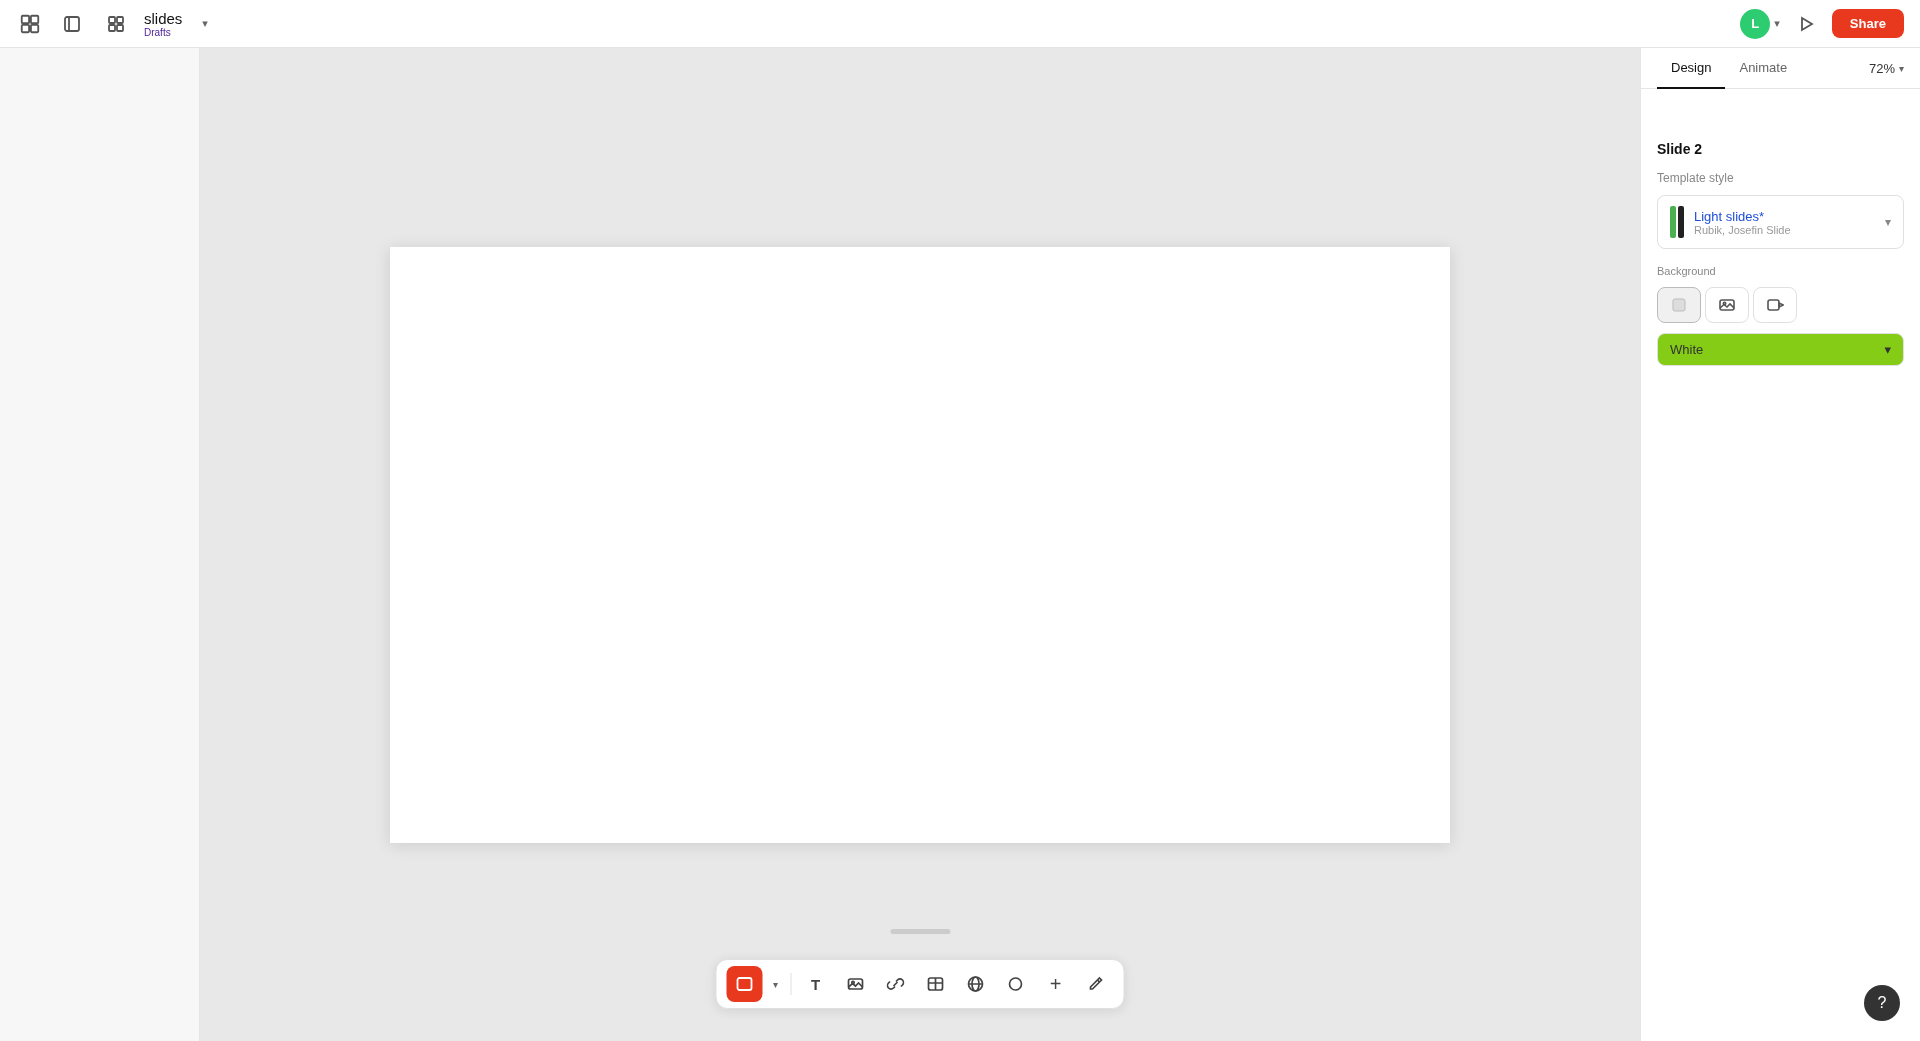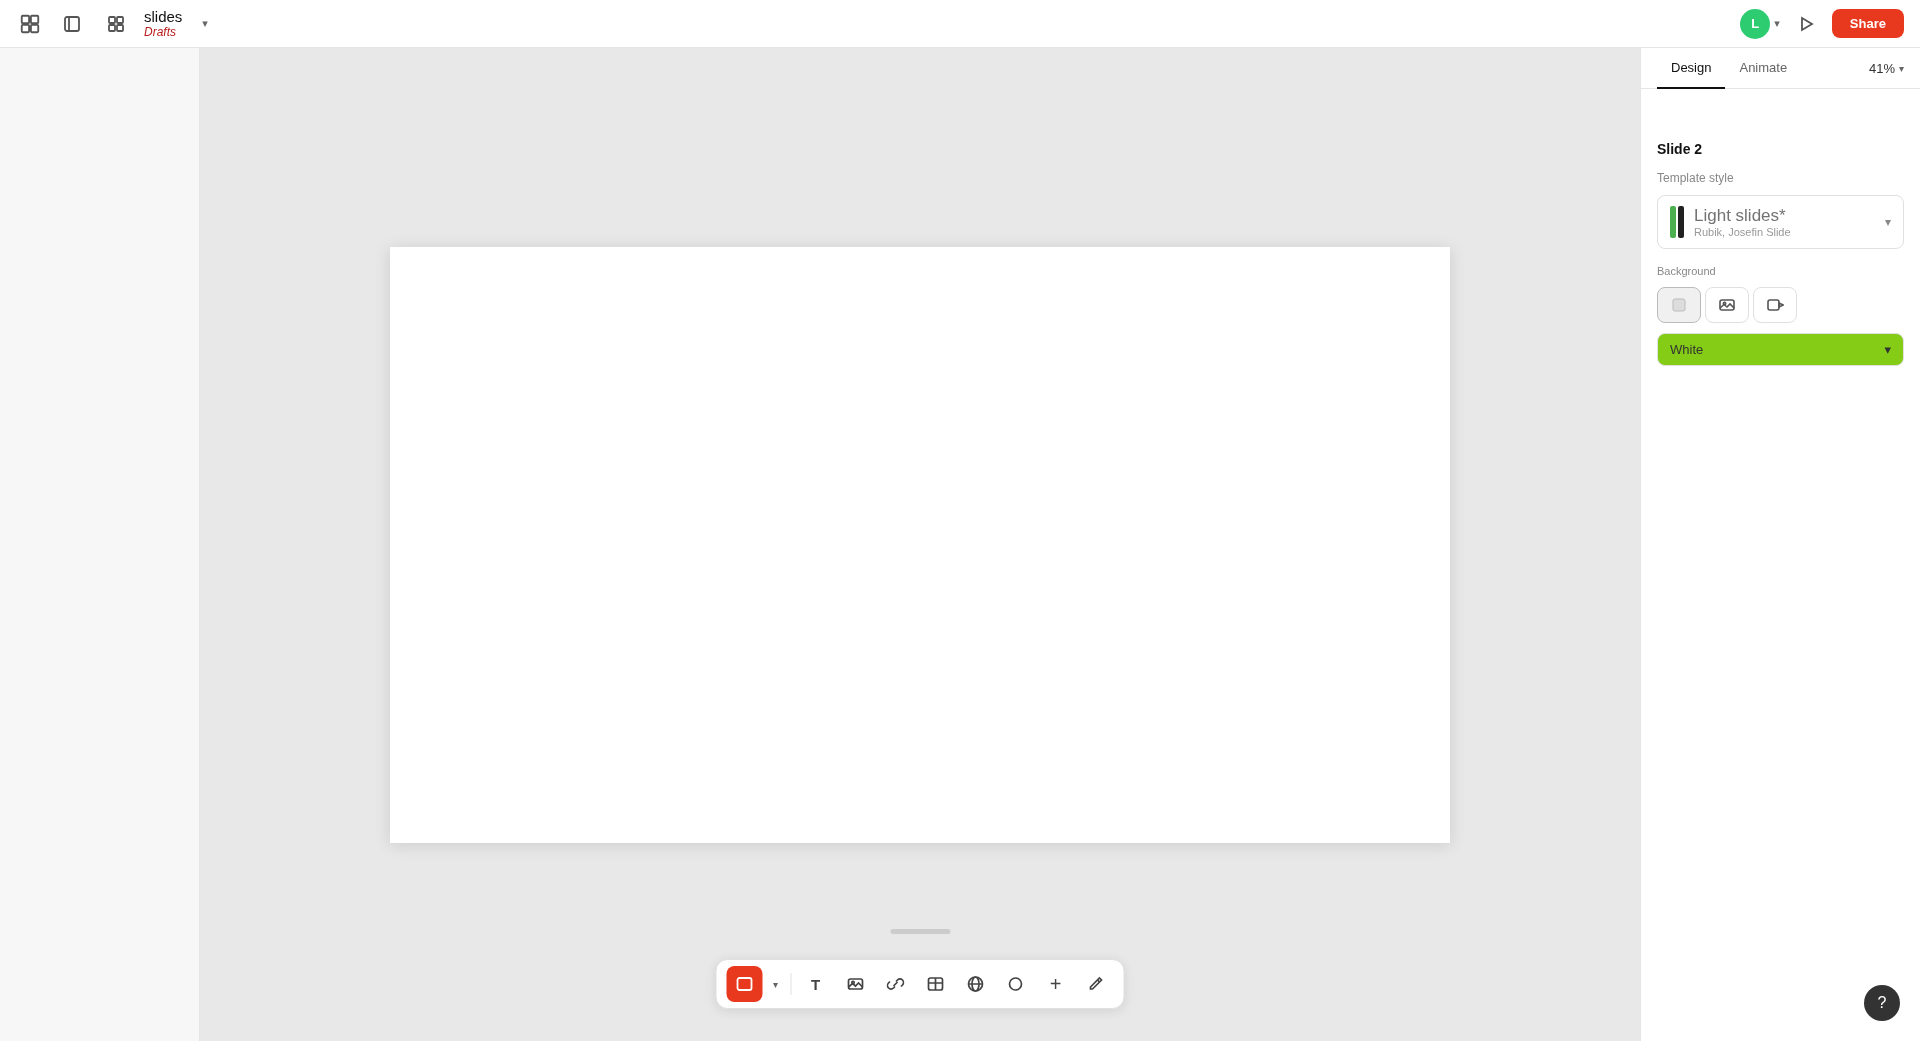--- a/index.html
+++ b/index.html
@@ -18,21 +18,21 @@
     .logo-icon svg { width: 22px; height: 22px; }
 
     .sidebar-toggle, .grid-toggle {
       width: 32px; height: 32px; border: none; background: none; cursor: pointer;
       display: flex; align-items: center; justify-content: center; border-radius: 6px;
       color: #555;
     }
 
     .doc-title-area { display: flex; align-items: center; gap: 20px; cursor: pointer; }
     .doc-title { font-size: 15px; font-weight: 500; color: #111; }
-    .doc-subtitle { font-size: 12px; color: #b91c1c; font-style: italic; }
+    .doc-subtitle { font-size: 10px; color: #4c1d95; }
     .dropdown-arrow { color: #666; font-size: 11px; }
 
     .avatar {
       width: 30px; height: 30px; border-radius: 50%; background: #2ecc71;
       display: flex; align-items: center; justify-content: center;
       color: #fff; font-size: 13px; font-weight: 600; cursor: pointer;
     }
     .avatar-dropdown { display: flex; align-items: center; gap: 4px; cursor: pointer; }
 
     .play-btn {
@@ -111,21 +111,21 @@
     .section-label { font-size: 12px; color: #888; font-weight: 500; margin-bottom: 10px; text-transform: none; }
 
     .template-style-box {
       border: 1px solid #e0e0e0; border-radius: 8px; padding: 10px 12px;
       display: flex; align-items: center; justify-content: space-between; cursor: pointer;
       margin-bottom: 16px;
     }
     .template-style-inner { display: flex; align-items: center; gap: 10px; }
     .template-swatch { display: flex; gap: 2px; }
     .swatch-bar { width: 6px; height: 32px; border-radius: 2px; }
-    .template-info .name { font-size: 17px; font-weight: 500; color: #737373; }
+    .template-info .name { font-size: 13px; font-weight: 500; color: #1d4ed8; }
     .template-info .fonts { font-size: 11px; color: #999; }
     .template-dropdown-arrow { color: #888; font-size: 12px; }
 
     .background-section-label { font-size: 11px; color: #888; font-weight: 500; margin-bottom: 10px; }
     .background-icons-row { display: flex; gap: 4px; margin-bottom: 10px; }
     .bg-icon-btn {
       width: 44px; height: 36px; border: 1px solid #e0e0e0; border-radius: 8px;
       background: #fff; cursor: pointer; display: flex; align-items: center; justify-content: center;
       color: #555; font-size: 16px;
     }
@@ -260,21 +260,21 @@
     </div>
   </div>
 
   <div class="right-panel">
     <div class="right-panel-tabs">
       <div class="right-panel-tab-group">
         <div class="right-panel-tab active">Design</div>
         <div class="right-panel-tab">Animate</div>
       </div>
       <div class="zoom-control">
-        <span>41%</span>
+        <span>72%</span>
         <span class="zoom-arrow">▾</span>
       </div>
     </div>
 
     <div class="right-panel-content">
       <div class="slide-title-label">Slide 2</div>
 
       <div class="section-label">Template style</div>
 
       <div class="template-style-box">

